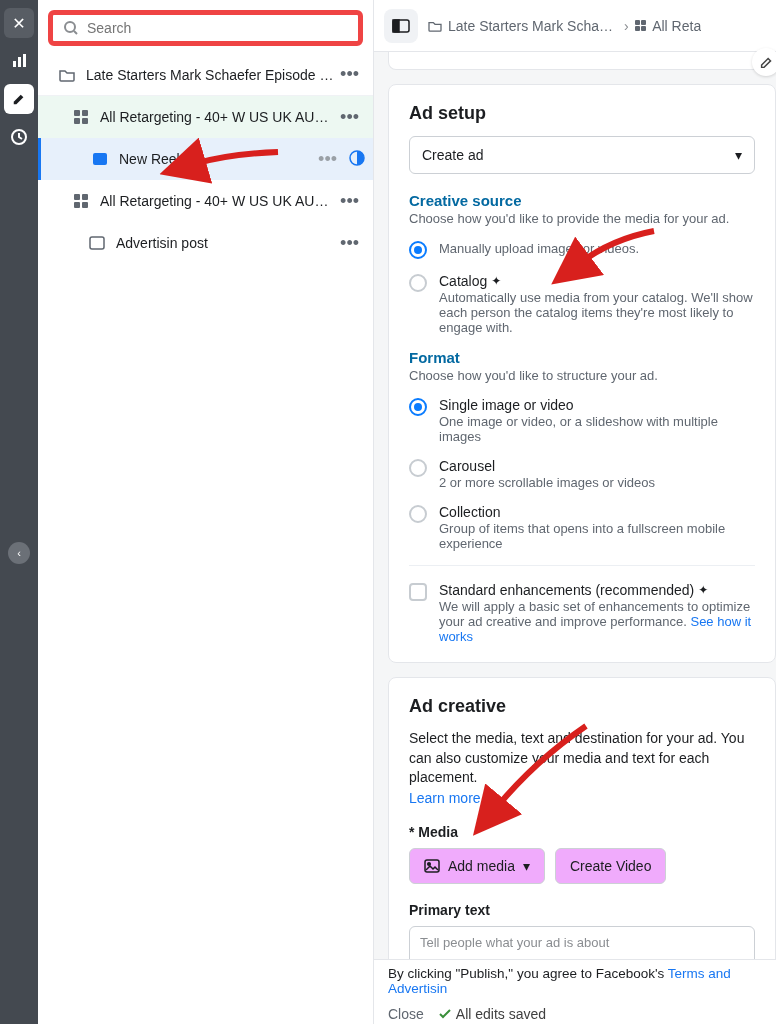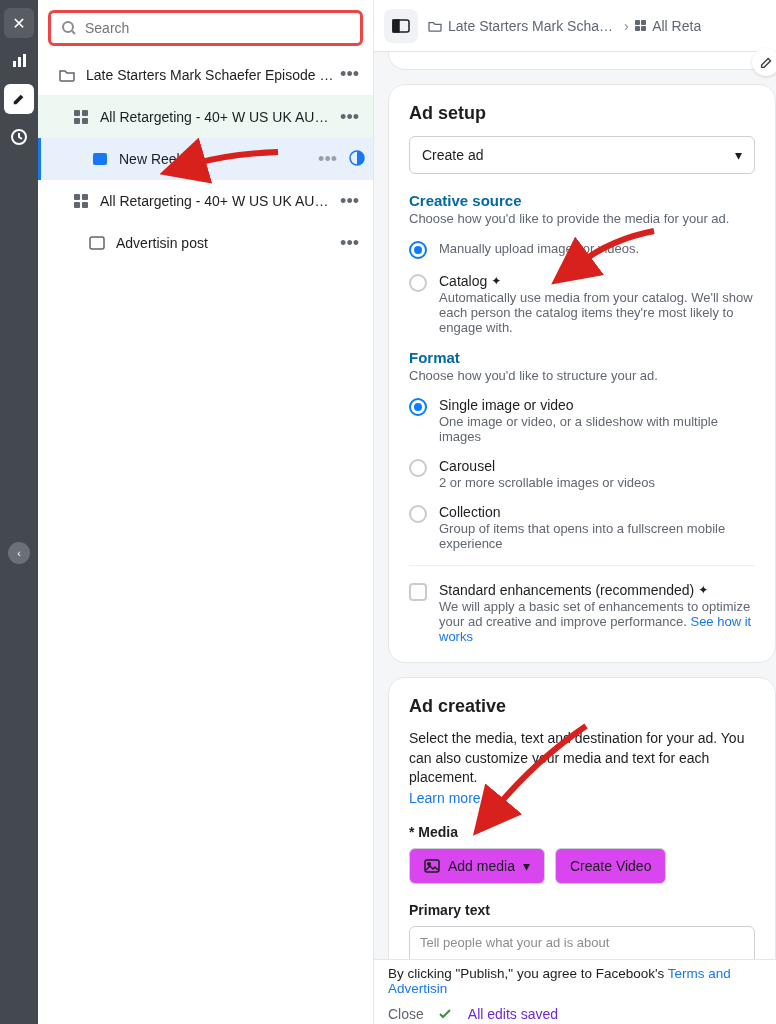--- a/index.html
+++ b/index.html
@@ -11,21 +11,21 @@
   }
   .rail-btn { width: 30px; height: 30px; border-radius: 6px; display:flex; align-items:center; justify-content:center; color:#fff; }
   .rail-btn.dark { background: #585d64; }
   .rail-btn.light { background: #fff; color:#1c1e21; }
   .rail-collapse { margin-top: auto; margin-bottom: 460px; width:22px;height:22px; border-radius:50%; background:#6b7077;color:#fff;display:flex;align-items:center;justify-content:center;font-size:11px;}
 
   .sidebar {
     width: 336px; background:#fff; border-right:1px solid #e4e6ea; display:flex; flex-direction:column;
   }
   .search-wrap { padding:10px 10px 6px 10px; }
-  .search { display:flex; align-items:center; gap:8px; border:3px solid #ef4444; border-radius:6px; height:36px; padding:0 10px; color:#8a8d91; background:#fff;}
+  .search { display:flex; align-items:center; gap:8px; border:5px solid #ef4444; border-radius:6px; height:36px; padding:0 10px; color:#8a8d91; background:#fff;}
   .search input { border:none; outline:none; flex:1; font-size:14px; color:#606770; background:transparent;}
   .tree { padding: 2px 0; }
   .row { display:flex; align-items:center; height:42px; padding:0 8px 0 12px; font-size:14px; color:#1c1e21; cursor:pointer; position:relative;}
   .row .label { flex:1; white-space:nowrap; overflow:hidden; text-overflow:ellipsis; }
   .row .more { color:#606770; font-size:18px; padding:0 6px; }
   .row.level1 { padding-left: 18px; }
   .row.level2 { padding-left: 32px; }
   .row.level3 { padding-left: 48px; }
   .row .ico { width:22px; display:flex; justify-content:center; color:#606770; margin-right:8px;}
   .row.campaign { border-bottom:1px solid #f0f2f5;}
@@ -40,47 +40,47 @@
     flex:1; display:flex; flex-direction:column; background:#f5f6f7; min-width:0;
   }
   .topbar { height:52px; background:#fff; border-bottom:1px solid #e4e6ea; display:flex; align-items:center; padding:0 10px; gap:10px; position:relative;}
   .panel-toggle { width:34px;height:34px;border-radius:8px;background:#f0f2f5;display:flex;align-items:center;justify-content:center;}
   .crumb { display:flex; align-items:center; gap:6px; color:#606770; font-size:14px; white-space:nowrap; overflow:hidden;}
   .crumb .sep { color:#8a8d91; }
   .crumb .txt { max-width:170px; overflow:hidden; text-overflow:ellipsis; }
   .edit-chip { position:absolute; right:-4px; top:48px; width:28px;height:28px;border-radius:50%;background:#fff;box-shadow:0 1px 3px rgba(0,0,0,.15);display:flex;align-items:center;justify-content:center;color:#444;}
 
   .scroll { flex:1; overflow-y:auto; padding:12px 0 0 14px; }
-  .card { background:#fff; border:1px solid #e4e6ea; border-radius:17px; padding:18px 20px; margin-bottom:14px; }
+  .card { background:#fff; border:1px solid #e4e6ea; border-radius:8px; padding:18px 20px; margin-bottom:14px; }
   .card.cutoff-top { border-top-left-radius:0; border-top-right-radius:0; border-top:none; margin-top:-12px; height:18px; padding:0;}
   .h1 { font-size:18px; font-weight:700; color:#1c1e21; margin-bottom:12px;}
   .select { border:1px solid #ccd0d5; border-radius:6px; height:38px; display:flex; align-items:center; justify-content:space-between; padding:10px 12px; font-size:14px; color:#1c1e21; margin-bottom:18px;}
   .subhead { font-size:15px; font-weight:600; color:#0369a1; margin-bottom:2px;}
   .subdesc { font-size:13px; color:#606770; margin-bottom:14px;}
   .radio-row { display:flex; gap:12px; margin-bottom:14px; align-items:flex-start;}
   .radio { width:18px;height:18px;border:2px solid #c7ccd1;border-radius:50%; flex-shrink:0; margin-top:1px;}
   .radio.checked { border-color:#0a7cff; position:relative;}
   .radio.checked::after{content:"";position:absolute;inset:3px;background:#0a7cff;border-radius:50%;}
   .opt-title { font-size:14px; color:#1c1e21; display:flex; align-items:center; gap:4px;}
   .opt-desc { font-size:13px; color:#606770; margin-top:1px;}
   .spark { font-size:12px; }
   .check-row { display:flex; gap:12px; border-top:1px solid #eceff3; padding-top:16px; margin-top:6px;}
   .checkbox { width:18px;height:18px;border:2px solid #c7ccd1;border-radius:4px; flex-shrink:0; margin-top:1px;}
   .link { color:#1877f2; cursor:pointer;}
 
   .creative-desc { font-size:14px; color:#1c1e21; line-height:1.4; margin-bottom:2px;}
   .field-label { font-size:14px; font-weight:600; color:#1c1e21; margin:18px 0 8px;}
   .btnrow { display:flex; gap:10px;}
-  .btn { border:1px solid #ccd0d5; background:#d946ef; border-radius:6px; height:36px; padding:0 14px; display:flex; align-items:center; gap:8px; font-size:14px; color:#1c1e21; cursor:pointer;}
+  .btn { border:1px solid #ccd0d5; background:#f0abfc; border-radius:6px; height:36px; padding:0 14px; display:flex; align-items:center; gap:8px; font-size:14px; color:#1c1e21; cursor:pointer;}
   .textarea { border:1px solid #ccd0d5; border-radius:6px; height:40px; padding:8px 10px; font-size:13px; color:#8a8d91; margin-top:4px;}
 
   .footer { background:#fff; border-top:1px solid #e4e6ea; padding:6px 14px 0; font-size:13.5px; color:#1c1e21;}
   .footer .terms { color:#1877f2;}
   .footer-row2 { display:flex; align-items:center; gap:14px; padding:10px 0 2px; color:#1c1e21;}
-  .saved { color:#6d28d9; display:flex; align-items:center; gap:16px; font-size:14px;}
+  .saved { color:#404040; display:flex; align-items:center; gap:4px; font-size:14px;}
   .closebtn { color:#606770; font-size:14px;}
 
   
   .arrow { position:absolute; pointer-events:none; }
   .arrow svg { overflow:visible; }
 
   ::-webkit-scrollbar{width:0;}
 </style>
 </head>
 <body>

